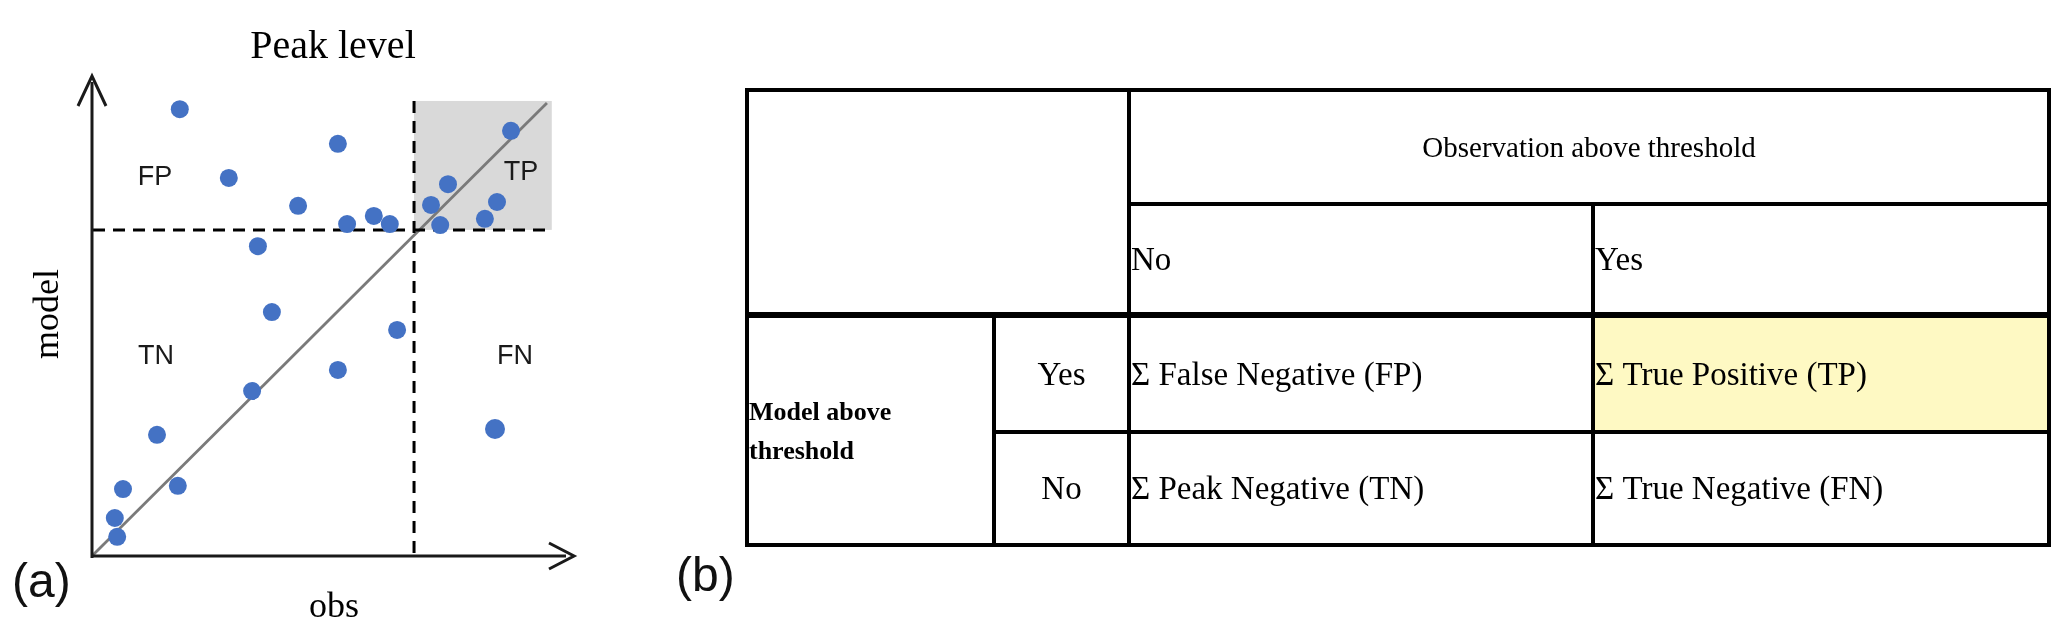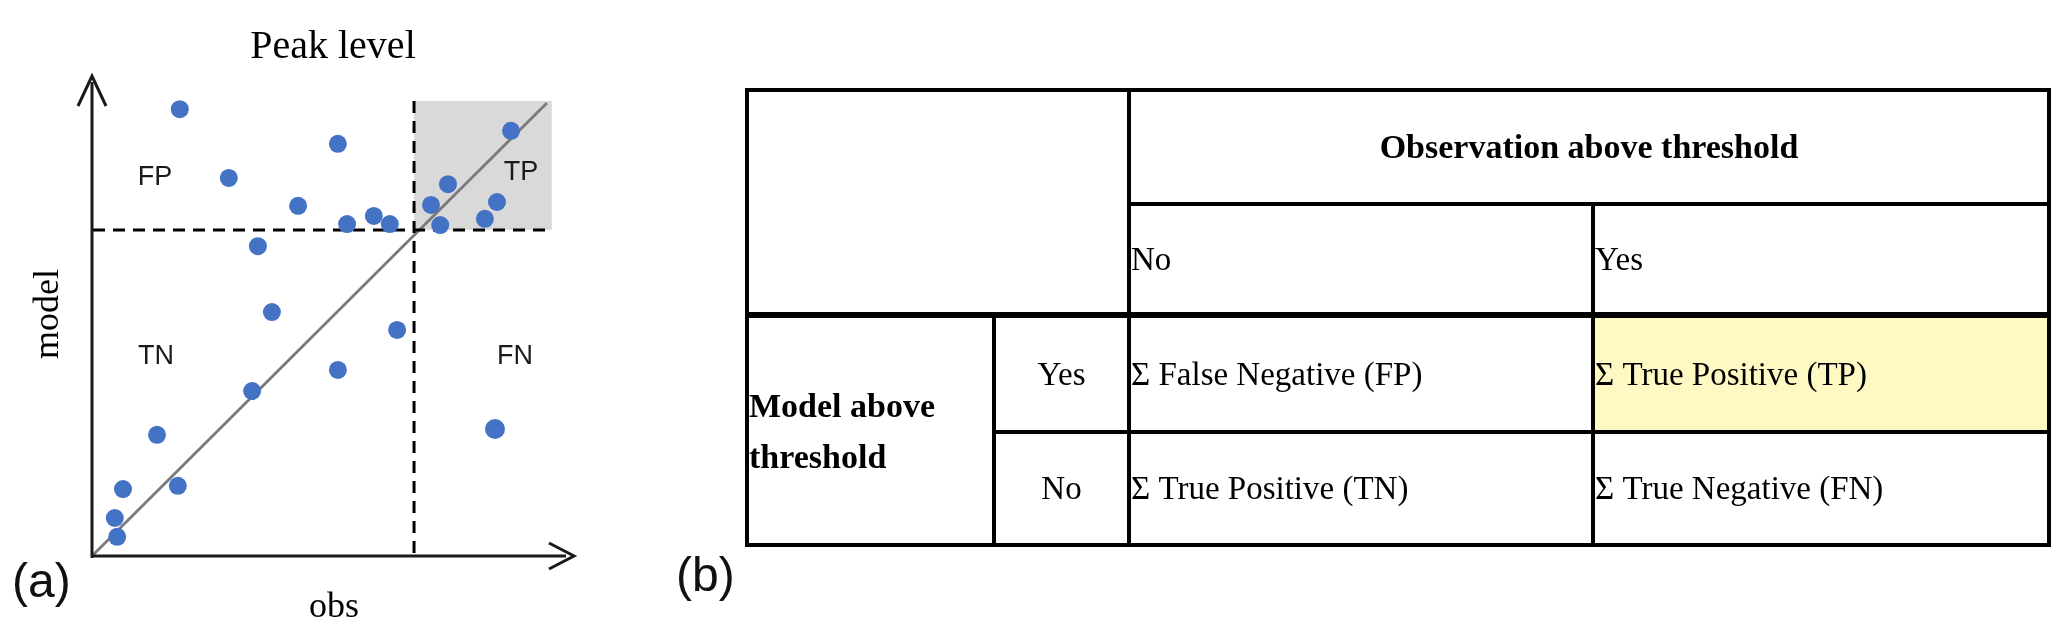--- a/index.html
+++ b/index.html
@@ -9,23 +9,23 @@
   .panel-a svg{position:absolute;left:0;top:0;}
   .panel-label{position:absolute;font-family:"Liberation Sans",sans-serif;font-size:48px;color:#111;}
   #label-a{left:12px;top:541px;}
   #label-b{left:676px;top:547px;}
 
   
   table.ctable{position:absolute;left:745px;top:88px;width:1302px;height:455px;
                border-collapse:collapse;table-layout:fixed;
                font-family:"Liberation Serif",serif;font-size:33px;color:#000;}
   table.ctable td{border:4px solid #000;vertical-align:middle;padding:0;}
-  td.obs-header{font-weight:bold;text-align:center;font-size:34px;}
+  td.obs-header{font-weight:normal;text-align:center;font-size:29px;}
   td.sub-header{text-align:left;padding-left:30px;}
-  td.model-header{font-weight:bold;font-size:34px;padding-left:34px;line-height:1.5;
+  td.model-header{font-weight:bold;font-size:26px;padding-left:34px;line-height:1.5;
                   border-right:3px solid #000;}
   td.row-label{text-align:center;border-left:3px solid #000;}
   td.cell{padding-left:36px;}
   tr.data-first td{border-top:6px solid #000;}
   td.left-major{border-left:4px solid #000;}
 
   
   .t-serif{font-family:"Liberation Serif",serif;fill:#000;}
   .t-sans{font-family:"Liberation Sans",sans-serif;fill:#1a1a1a;}
 </style>
@@ -104,20 +104,20 @@
       <td class="sub-header">Yes</td>
     </tr>
     <tr class="data-first" style="height:117px">
       <td rowspan="2" class="model-header">Model above threshold</td>
       <td class="row-label">Yes</td>
       <td class="cell left-major">Σ False Negative (FP)</td>
       <td class="cell" id="cell-tp" style="background: #fef9c3;">Σ True Positive (TP)</td>
     </tr>
     <tr style="height:113px">
       <td class="row-label">No</td>
-      <td class="cell left-major">Σ True Positive (TN)</td>
+      <td class="cell left-major">Σ Peak Negative (TN)</td>
       <td class="cell">Σ True Negative (FN)</td>
     </tr>
   </tbody>
     </table>
   <div class="panel-label" id="label-b">(b)</div>
 
 </div>
 
 </body></html>

